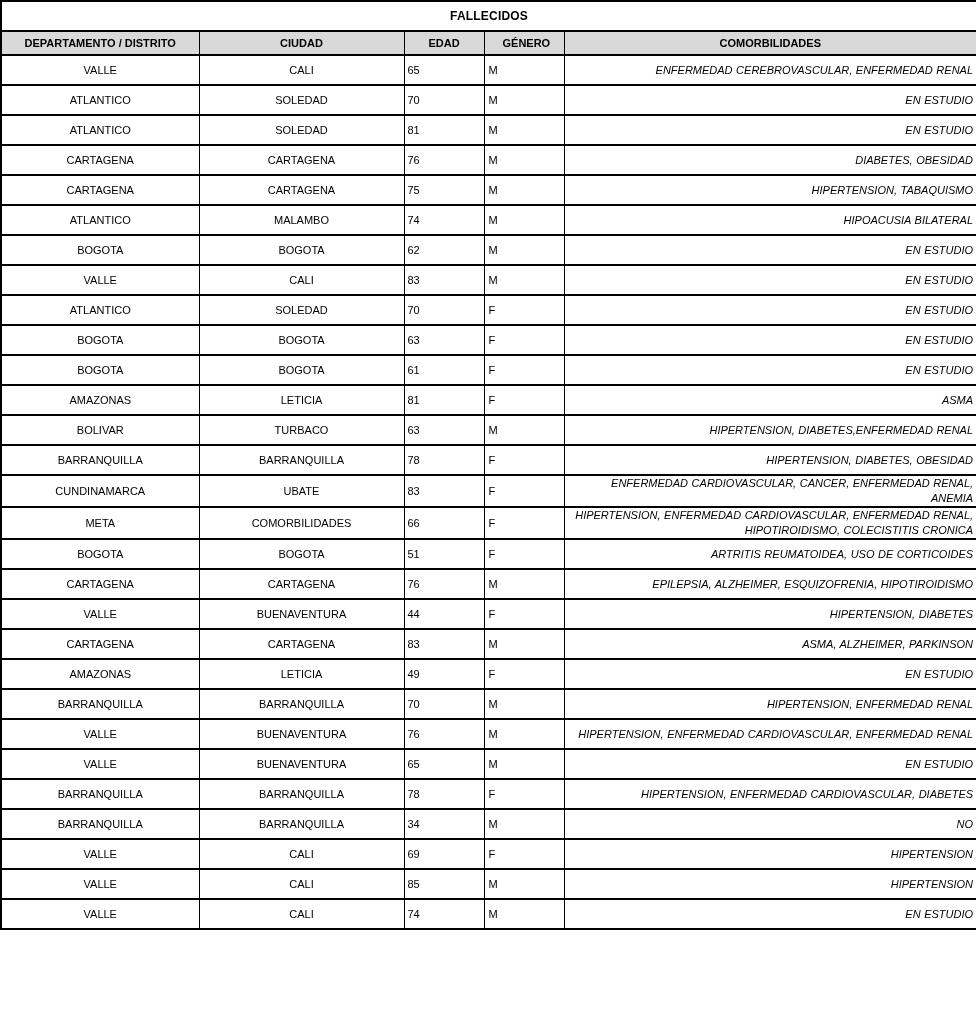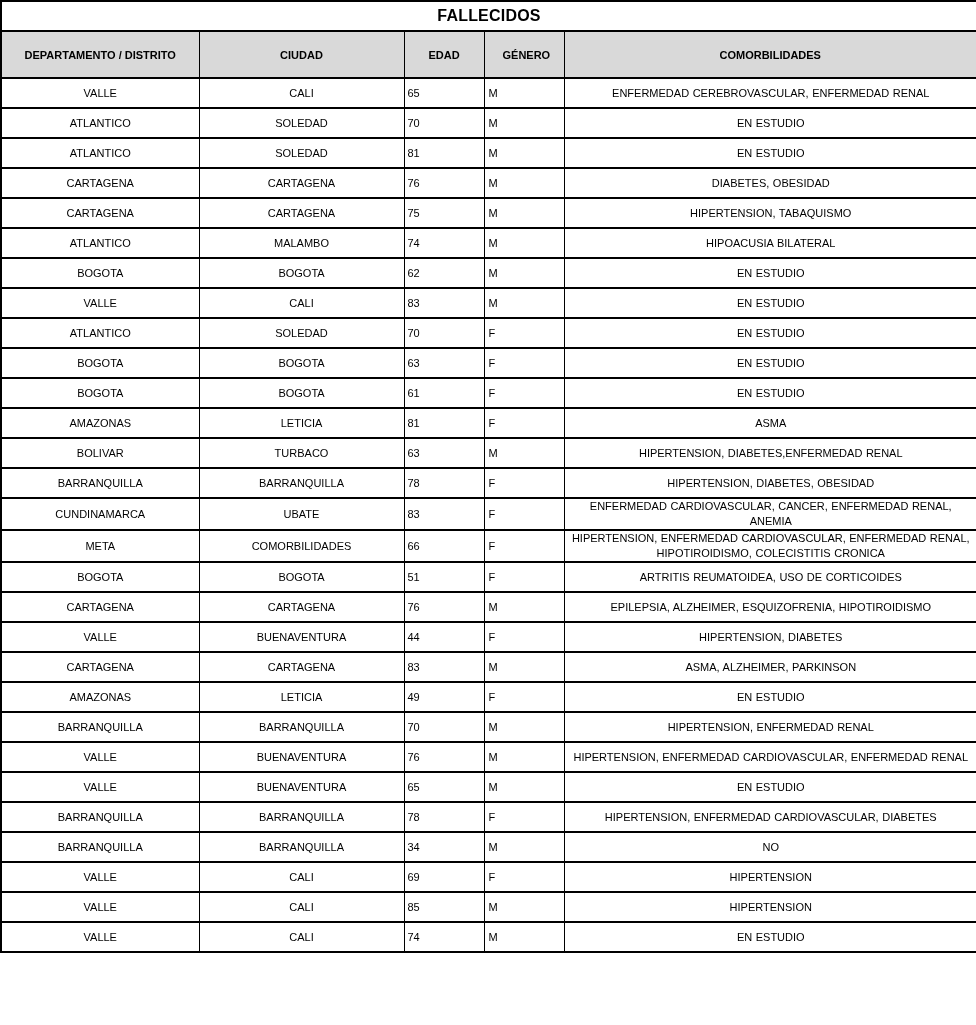--- a/index.html
+++ b/index.html
@@ -27,46 +27,46 @@
     border-top-width: 2px;
     border-bottom-width: 2px;
     overflow: hidden;
   }
   table {
     border: 2px solid #000000;
   }
   .title-row th {
     height: 30px;
     background: #ffffff;
-    font-size: 16px;
+    font-size: 12px;
     font-weight: bold;
     text-align: center;
     vertical-align: middle;
     letter-spacing: 0.2px;
   }
   .header-row th {
-    height: 47px;
+    height: 24px;
     background: #d9d9d9;
     font-size: 11px;
     font-weight: bold;
     text-align: center;
     vertical-align: middle;
     padding: 0 18px;
   }
   tbody td {
     height: 30px;
     font-size: 11px;
     vertical-align: middle;
     padding: 0 3px;
     background: #ffffff;
   }
   td.c0, td.c1 { text-align: center; }
   td.c2 { text-align: left; }
   td.c3 { text-align: left; padding-left: 4px; }
-  td.c4 { text-align: center; padding-left: 4px; }
+  td.c4 { text-align: right; padding-left: 4px; font-style: italic; }
   td.c4 .wrap {
     line-height: 15px;
     max-height: 30px;
     overflow: hidden;
     word-spacing: 0.5px;
   }
 </style>
 </head>
 <body>
 

